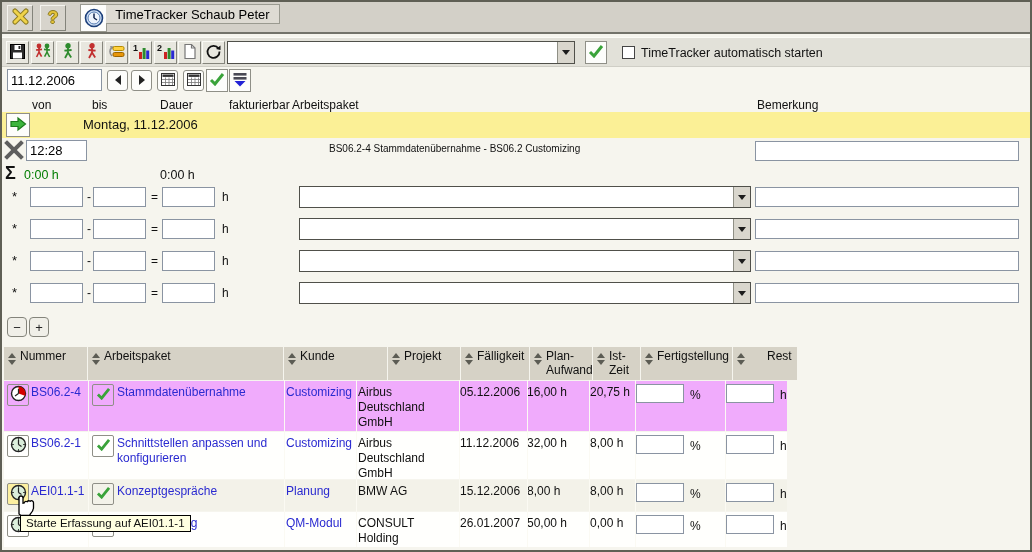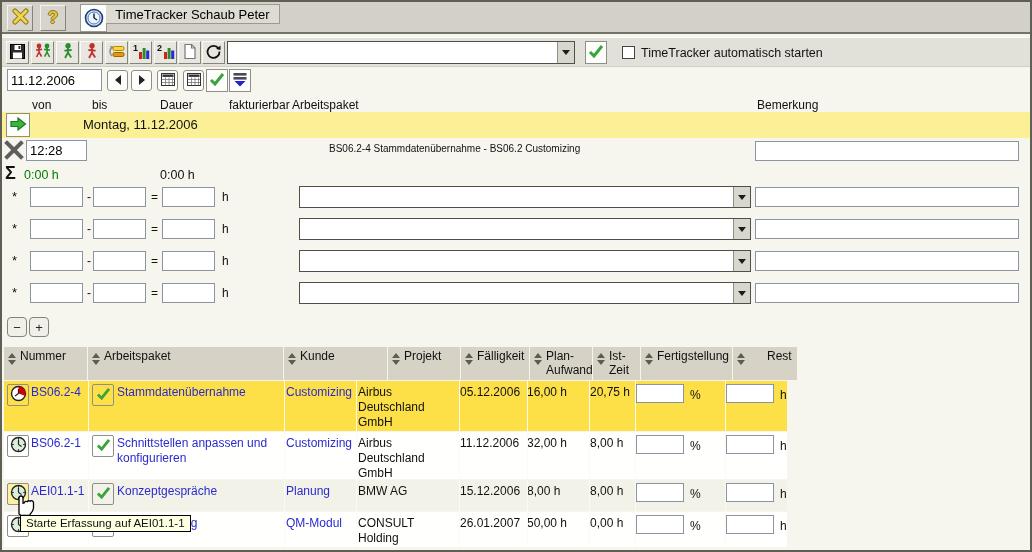--- a/index.html
+++ b/index.html
@@ -71,21 +71,21 @@
   .thead { position:absolute; left:2px; top:345px; display:flex; gap:1px; }
   .th { background:#d6d2c6; padding:3px 3px 2px 4px; display:flex; gap:4px; height:33px;
         font-size:12px; white-space:pre-line; line-height:1.15; }
   .sorticon { display:flex; flex-direction:column; gap:2px; margin-top:3px; }
   .sorticon .up { width:0;height:0;border-left:4px solid transparent;border-right:4px solid transparent;
                   border-bottom:5px solid #5c5c54; }
   .sorticon .dn { width:0;height:0;border-left:4px solid transparent;border-right:4px solid transparent;
                   border-top:5px solid #5c5c54; }
 
   .trow { position:absolute; left:2px; width:783px; }
-  .row1 { top:379px; height:50px; background:#fde047; }
+  .row1 { top:379px; height:50px; background:#f0abfc; }
   .row2 { top:430px; height:47px; background:#fffffd; }
   .row3 { top:478px; height:31px; background:#f3f2e9; }
   .row4 { top:510px; height:35px; background:#fffffd; }
   .colseps { position:absolute; left:2px; top:378px; width:783px; height:167px; pointer-events:none; }
   .colseps div { position:absolute; top:0; width:1px; height:100%; background:#fbfaf3; }
 
   .iconbtn { position:absolute; width:22px; height:22px; background:transparent;
              border:1px solid #8f8f87; border-radius:2px; display:flex; align-items:center;
              justify-content:center; }
   .c-clock { left:3px; top:3px; }

